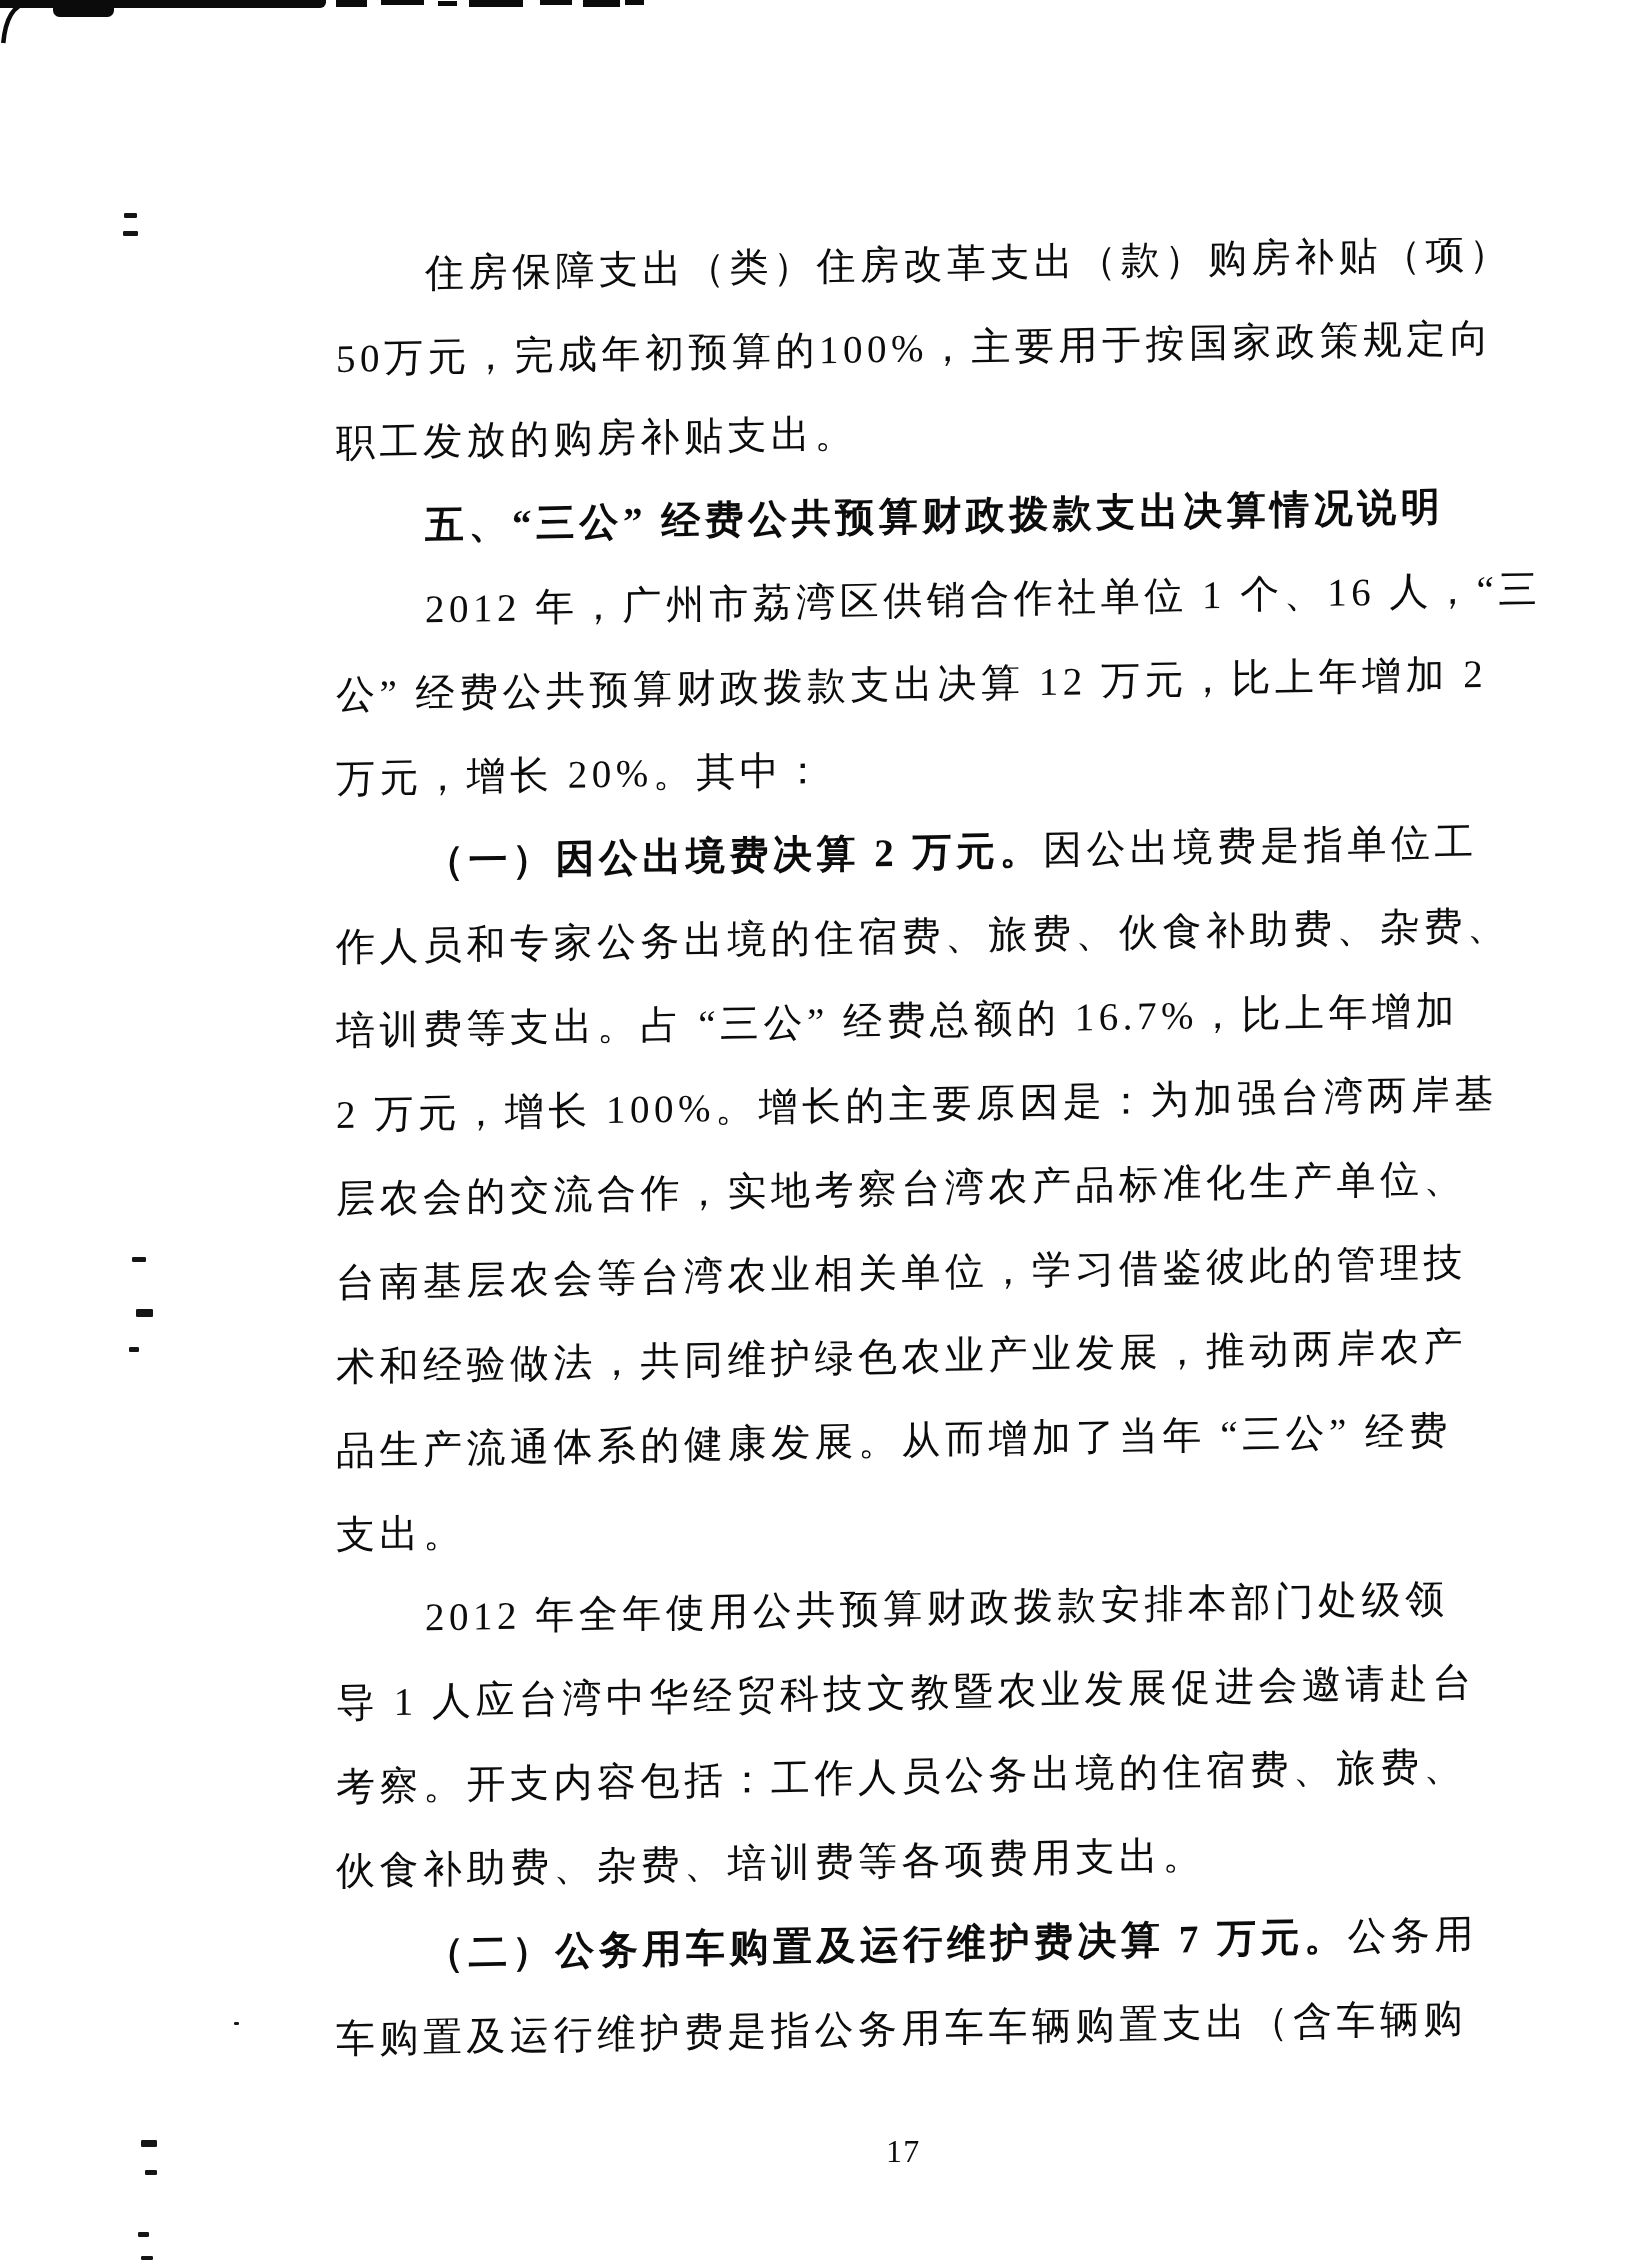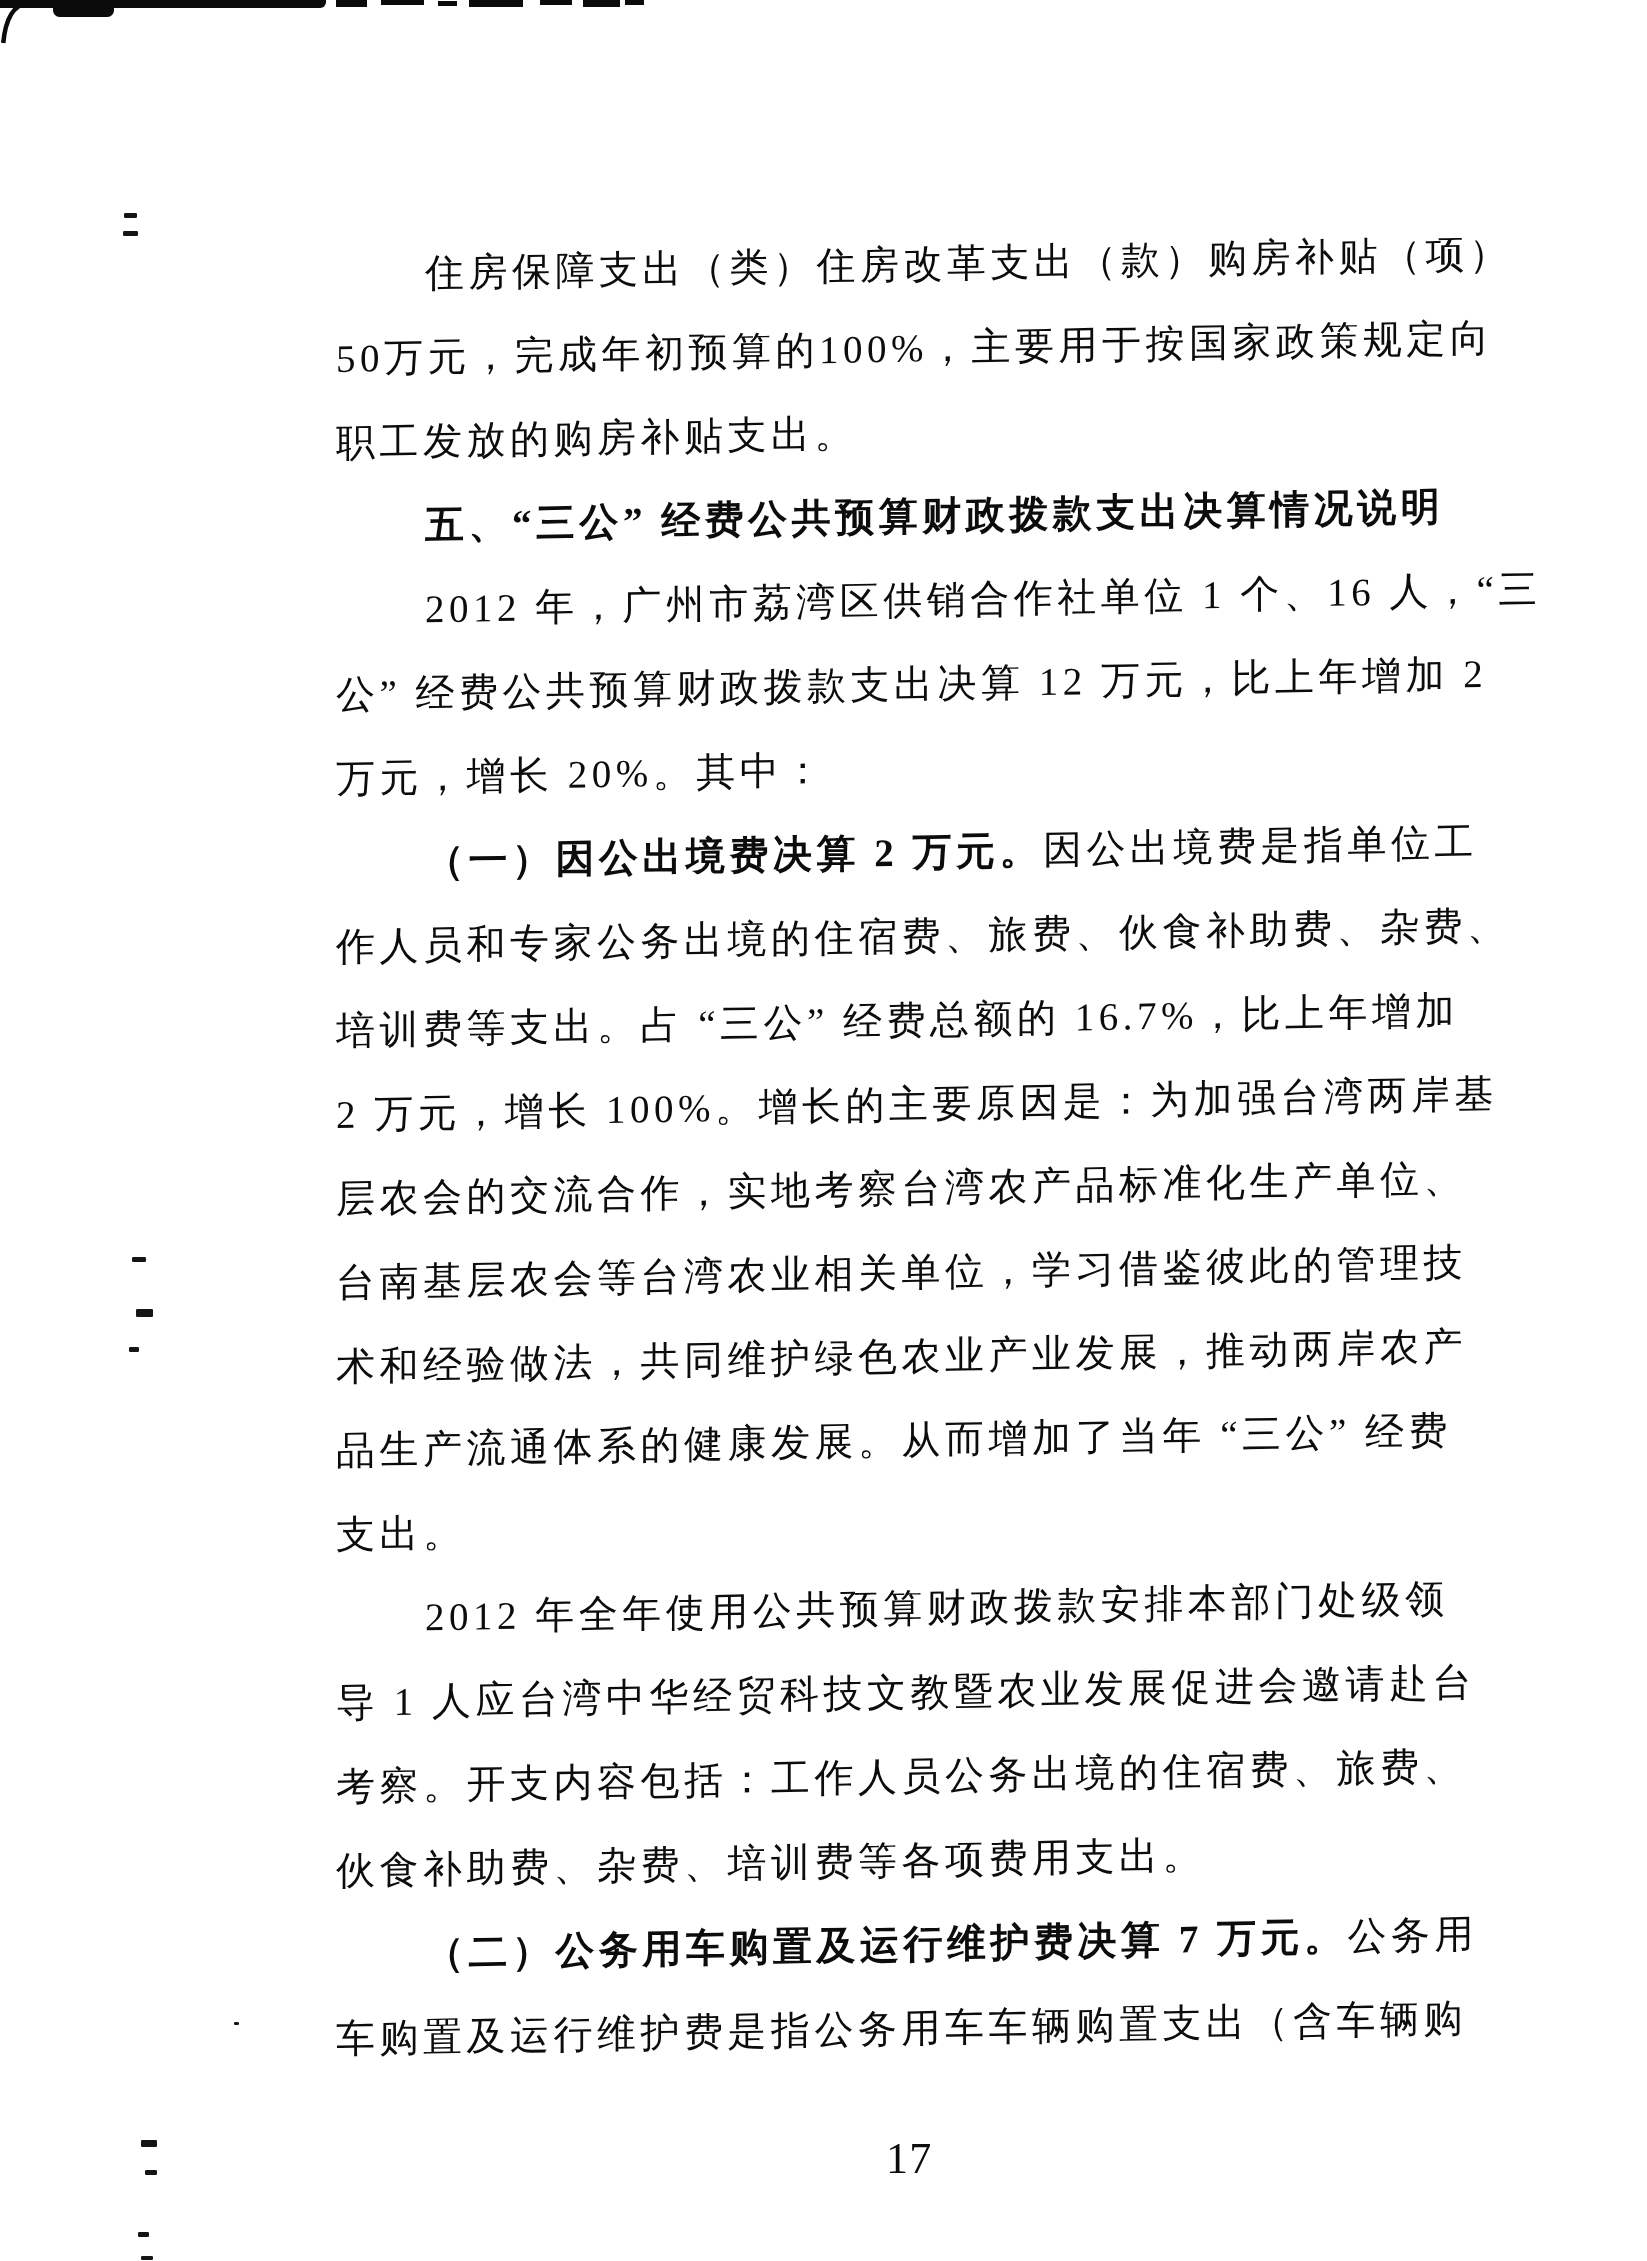--- a/index.html
+++ b/index.html
@@ -28,21 +28,21 @@
     letter-spacing: 4.5px;
     white-space: nowrap;
   }
   .line.indent { padding-left: 89px; }
   .bold { font-weight: 700; }
 
   
   .page-number {
     position: absolute;
     left: 886px; top: 2133px;
-    font-size: 44px;
+    font-size: 32px;
     color: #0c0c0c;
     letter-spacing: 1.3px;
   }
 
   
   .artifact { position: absolute; background: #0b0b0b; }
   .band-main   { left: 0;   top: 0; width: 326px; height: 8.4px; border-bottom-right-radius: 5.8px; }
   .band-bump   { left: 53px; top: 0; width: 61px;  height: 17.4px; border-radius: 0 0 6.5px 6.5px; }
   .dash-1 { left: 336px; top: 0; width: 31px; height: 6.5px; }
   .dash-2 { left: 381px; top: 0; width: 43px; height: 5.2px;  }

